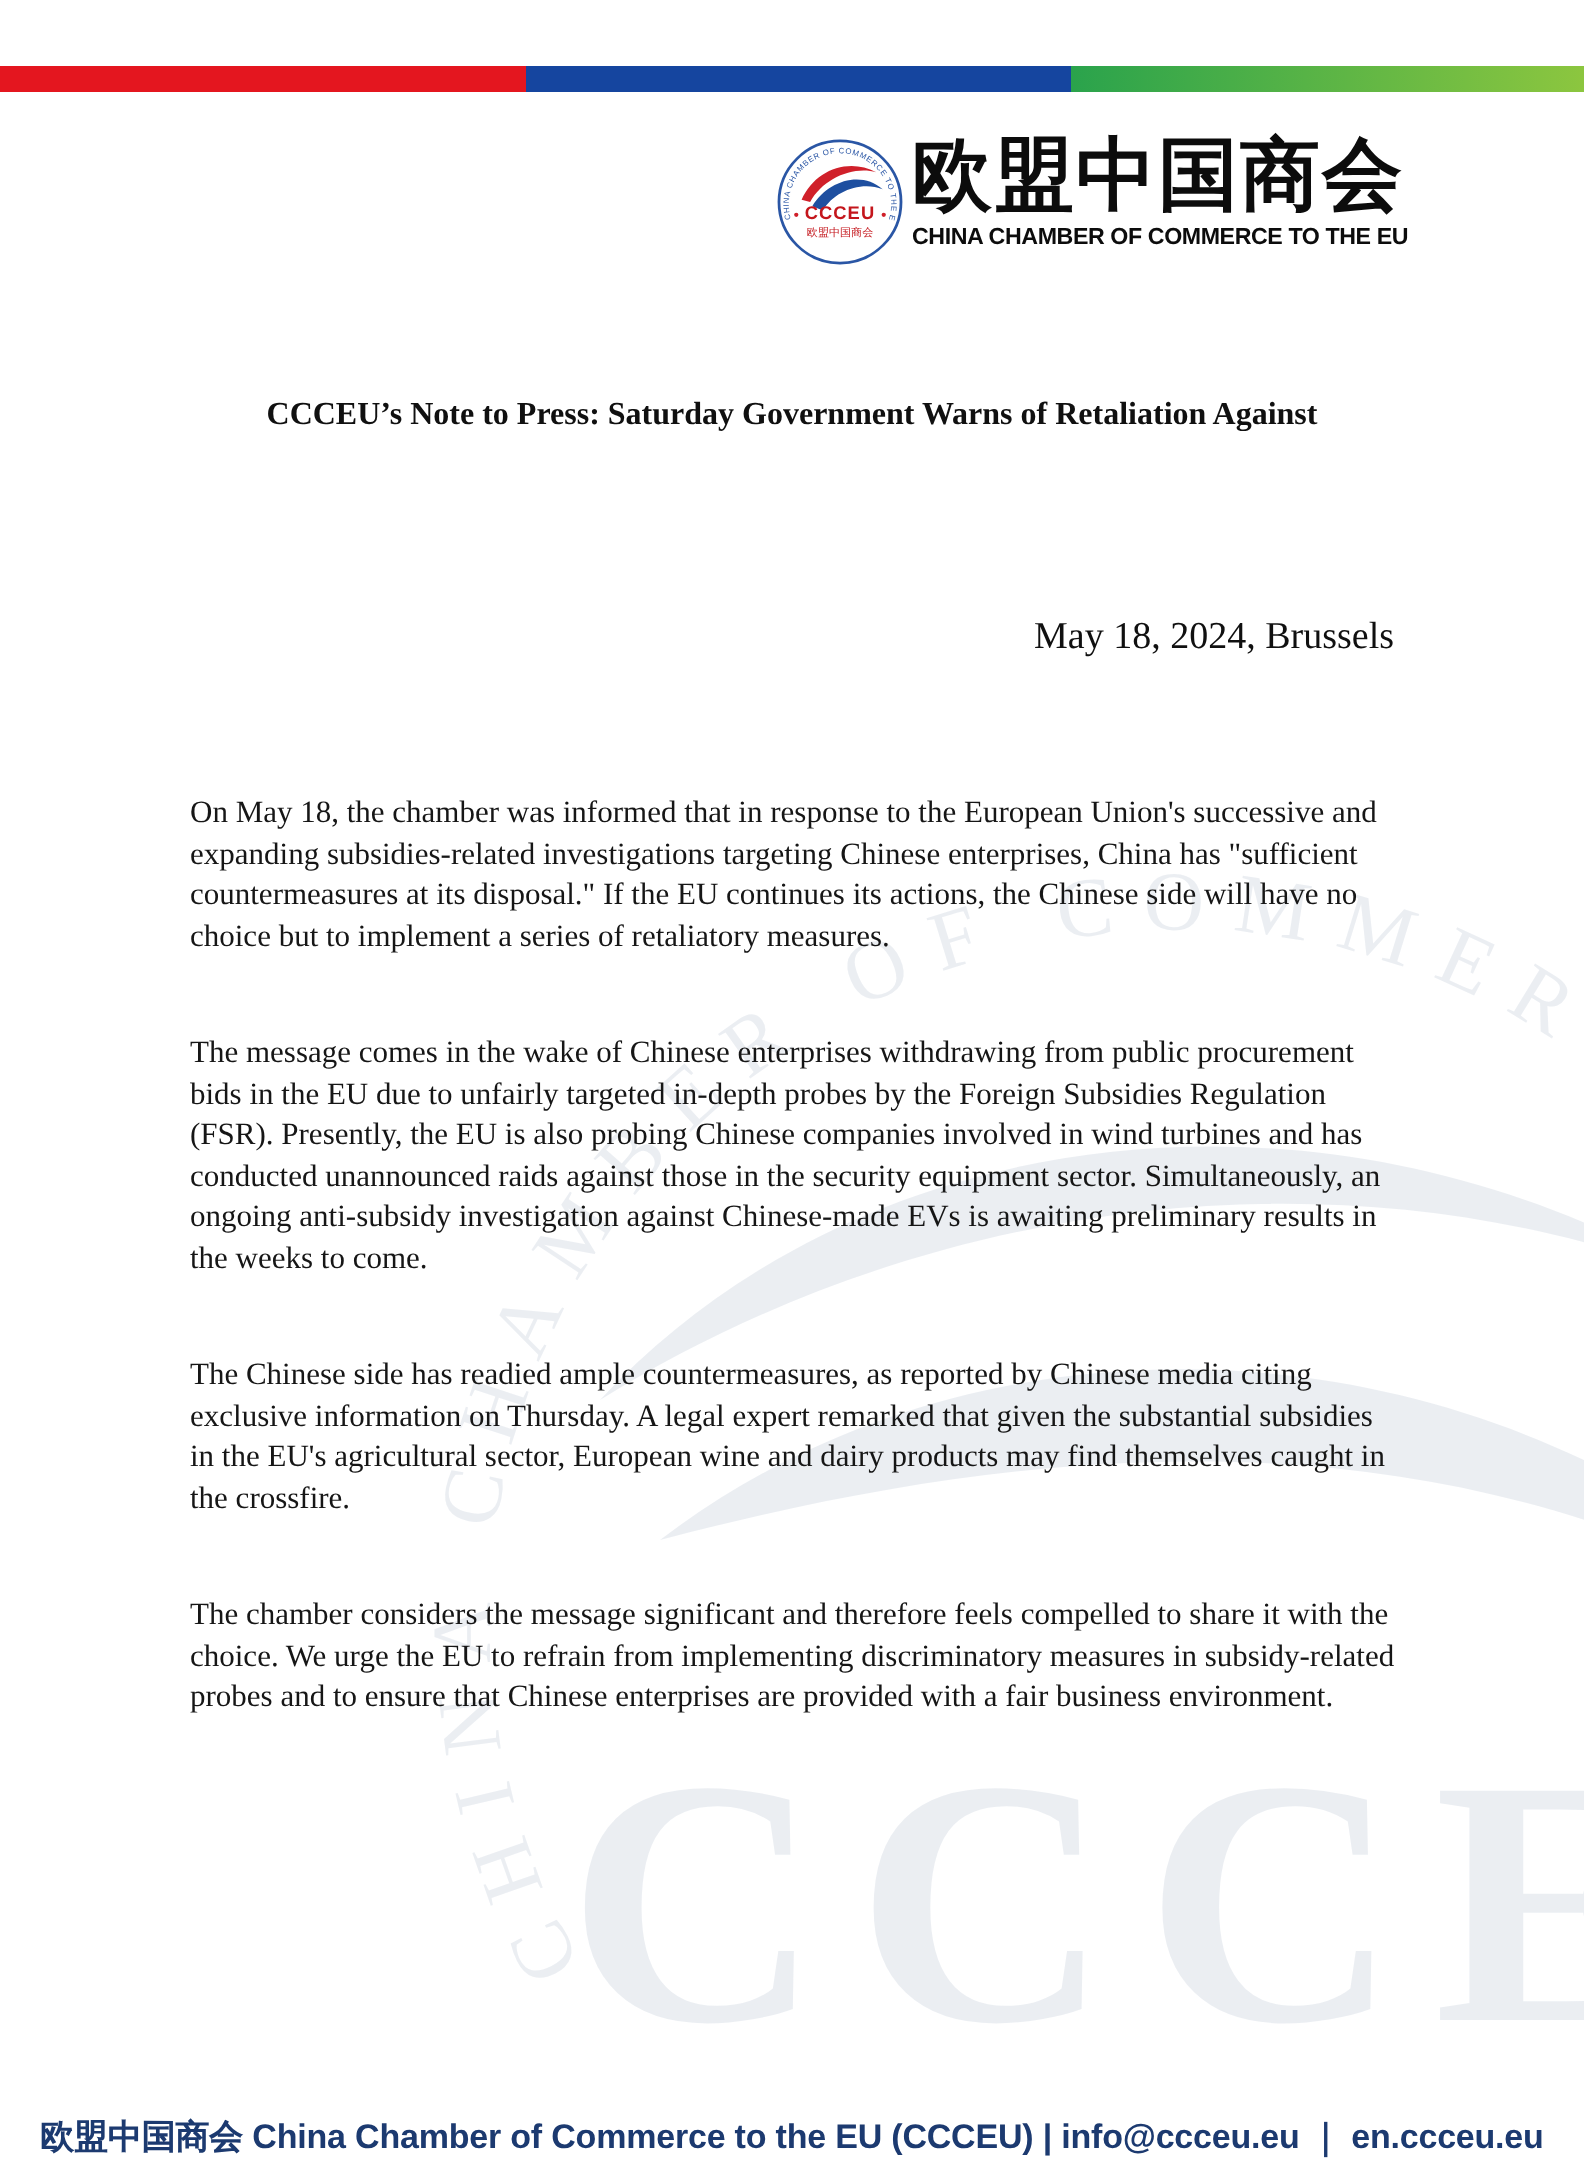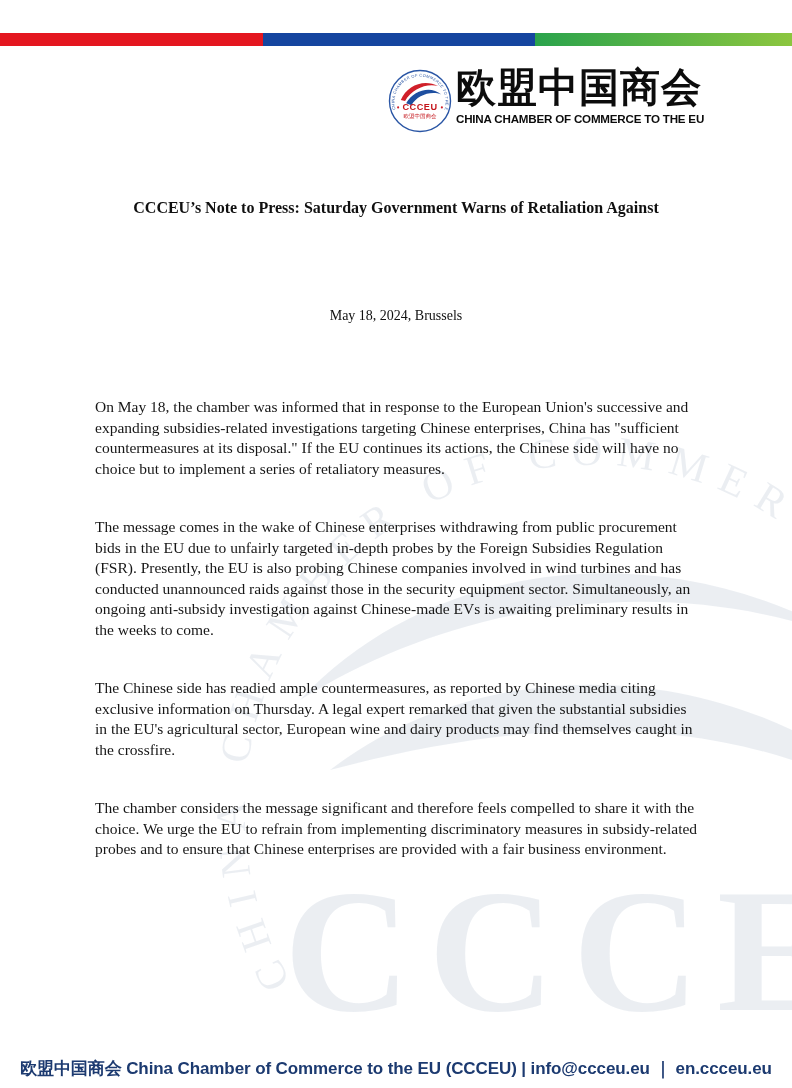--- a/index.html
+++ b/index.html
@@ -42,21 +42,21 @@
   }
 
   
   .doc-title {
     position:absolute; left:95px; top:197px; width:602px;
     text-align:center; font-weight:700; font-size:16px; line-height:21.5px;
     color:#101010;
   }
   .dateline {
     position:absolute; left:95px; top:308px; width:602px;
-    text-align:center; font-size:14px; color:#101010;
+    text-align:right; font-size:19px; color:#101010;
   }
   .doc-body {
     position:absolute; left:95px; top:397px; width:607px;
     font-size:15.5px; line-height:20.5px; color:#161616;
   }
   .doc-body p { margin:0 0 38px 0; }
   a.article-link { color:#a34ea3; text-decoration:underline; cursor:pointer; }
 
   
   .watermark { position:absolute; left:0; top:0; width:792px; height:1088px; pointer-events:none; }

